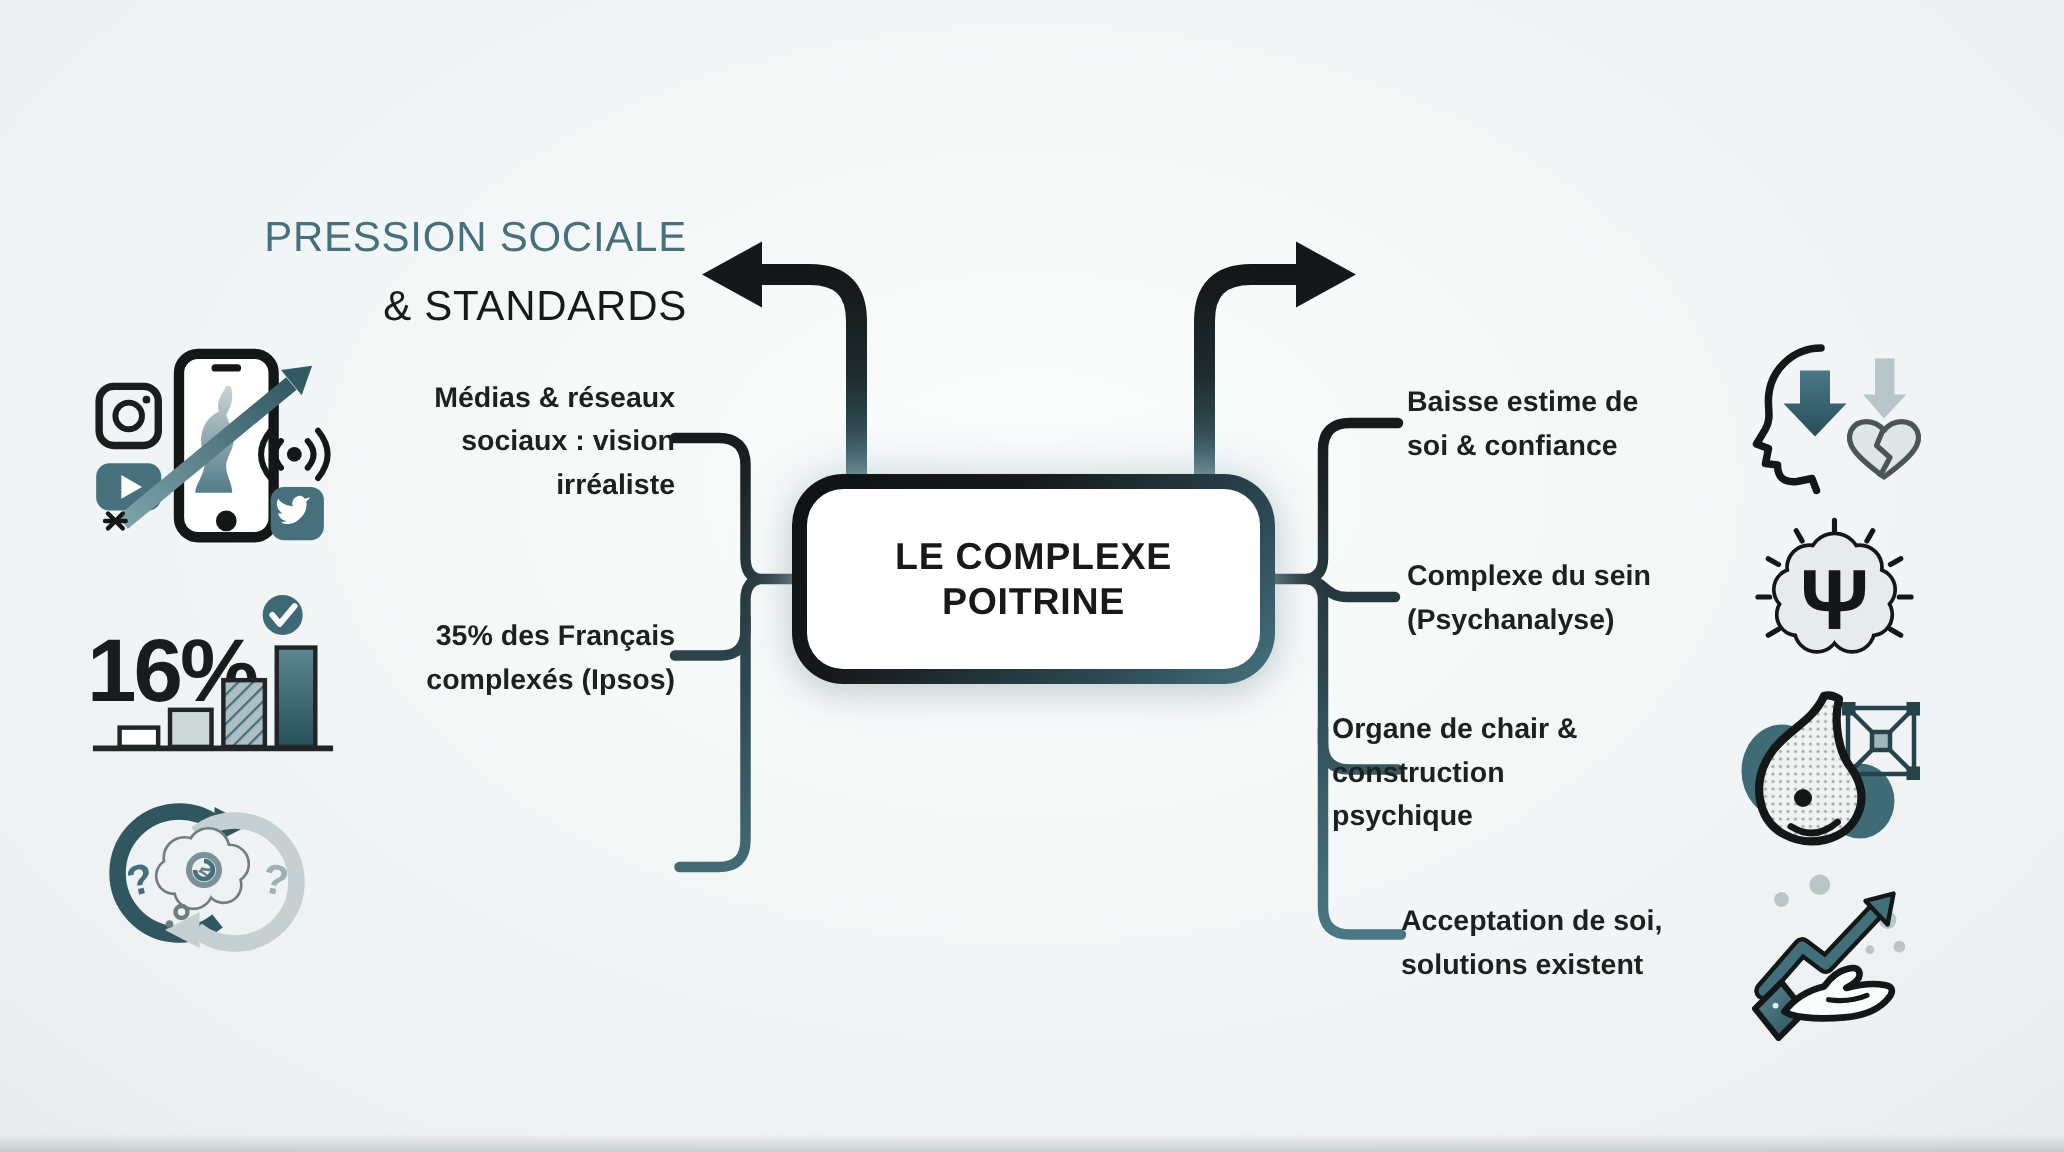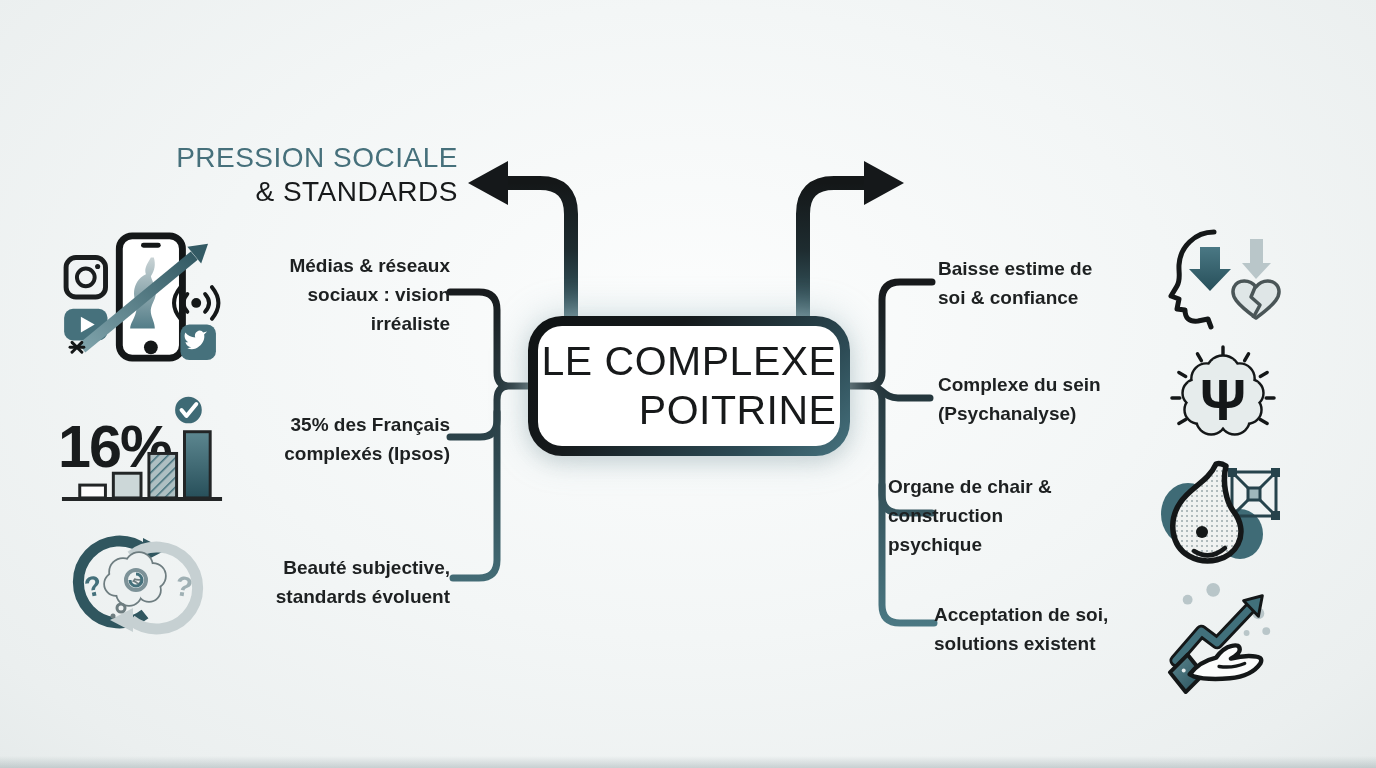--- a/index.html
+++ b/index.html
@@ -5,31 +5,31 @@
   html,body{margin:0;padding:0;}
   body{width:1376px;height:768px;overflow:hidden;font-family:"Liberation Sans","DejaVu Sans",sans-serif;}
   #canvas{position:relative;width:1376px;height:768px;
     background:radial-gradient(ellipse at 50% 42%, #fcfdfd 0%, #f3f6f6 50%, #ebefef 88%, #e6ebeb 100%);}
   .abs{position:absolute;}
   
   #connectors{position:absolute;left:0;top:0;z-index:1;pointer-events:none;}
   
   .branch-header{z-index:2;font-weight:400;font-size:28px;line-height:34px;letter-spacing:.5px;}
   .branch-header .teal{color:#46707b;display:block;}
-  .branch-header .dark{color:#17191a;display:block;}
+  .branch-header .dark{color:#17191a;display:block;margin-top:12px;}
   #left-header{left:138px;top:141px;width:320px;text-align:right;}
   #right-header{left:916px;top:141px;width:400px;text-align:left;}
   
   #center-box{left:528px;top:316px;width:322px;height:140px;z-index:3;
     background:linear-gradient(135deg,#0f1314 0%,#15191b 35%,#2c4a54 75%,#47737f 100%);
     border-radius:34px;padding:10px;box-sizing:border-box;
     box-shadow:0 0 36px rgba(190,210,214,.75), 0 6px 18px rgba(60,80,85,.18);}
   #center-box .inner{width:100%;height:100%;background:#fff;border-radius:24px;
     display:flex;align-items:center;justify-content:center;}
-  #center-title{font-size:41px;font-weight:400;color:#17191a;text-align:right;
+  #center-title{font-size:25px;font-weight:700;color:#17191a;text-align:center;
     line-height:1.2;white-space:pre-line;letter-spacing:.5px;}
   
   .item-text{z-index:2;font-size:19px;line-height:29px;font-weight:700;color:#1d2021;white-space:pre-line;}
   .item-text.right-al{text-align:right;}
   #l-item-1{left:218px;width:232px;top:251px;}
   #l-item-2{left:218px;width:232px;top:410px;}
   #l-item-3{left:210px;width:240px;top:553px;}
   #r-item-1{left:938px;width:245px;top:254px;}
   #r-item-2{left:938px;width:245px;top:370px;}
   #r-item-3{left:888px;width:245px;top:472px;}
@@ -103,22 +103,20 @@
       <div id="center-title">LE COMPLEXE
 POITRINE</div>
     </div>
   </div>
 
   <div class="abs item-text right-al" id="l-item-1">Médias &amp; réseaux
 sociaux : vision
 irréaliste</div>
   <div class="abs item-text right-al" id="l-item-2">35% des Français
 complexés (Ipsos)</div>
-  <div class="abs item-text right-al" id="l-item-3">Beauté subjective,
-standards évoluent</div>
 
   <div class="abs item-text" id="r-item-2">Complexe du sein
 (Psychanalyse)</div>
   <div class="abs item-text" id="r-item-1">Baisse estime de
 soi &amp; confiance</div>
   <div class="abs item-text" id="r-item-3">Organe de chair &amp;
 construction
 psychique</div>
   <div class="abs item-text" id="r-item-4">Acceptation de soi,
 solutions existent</div>

